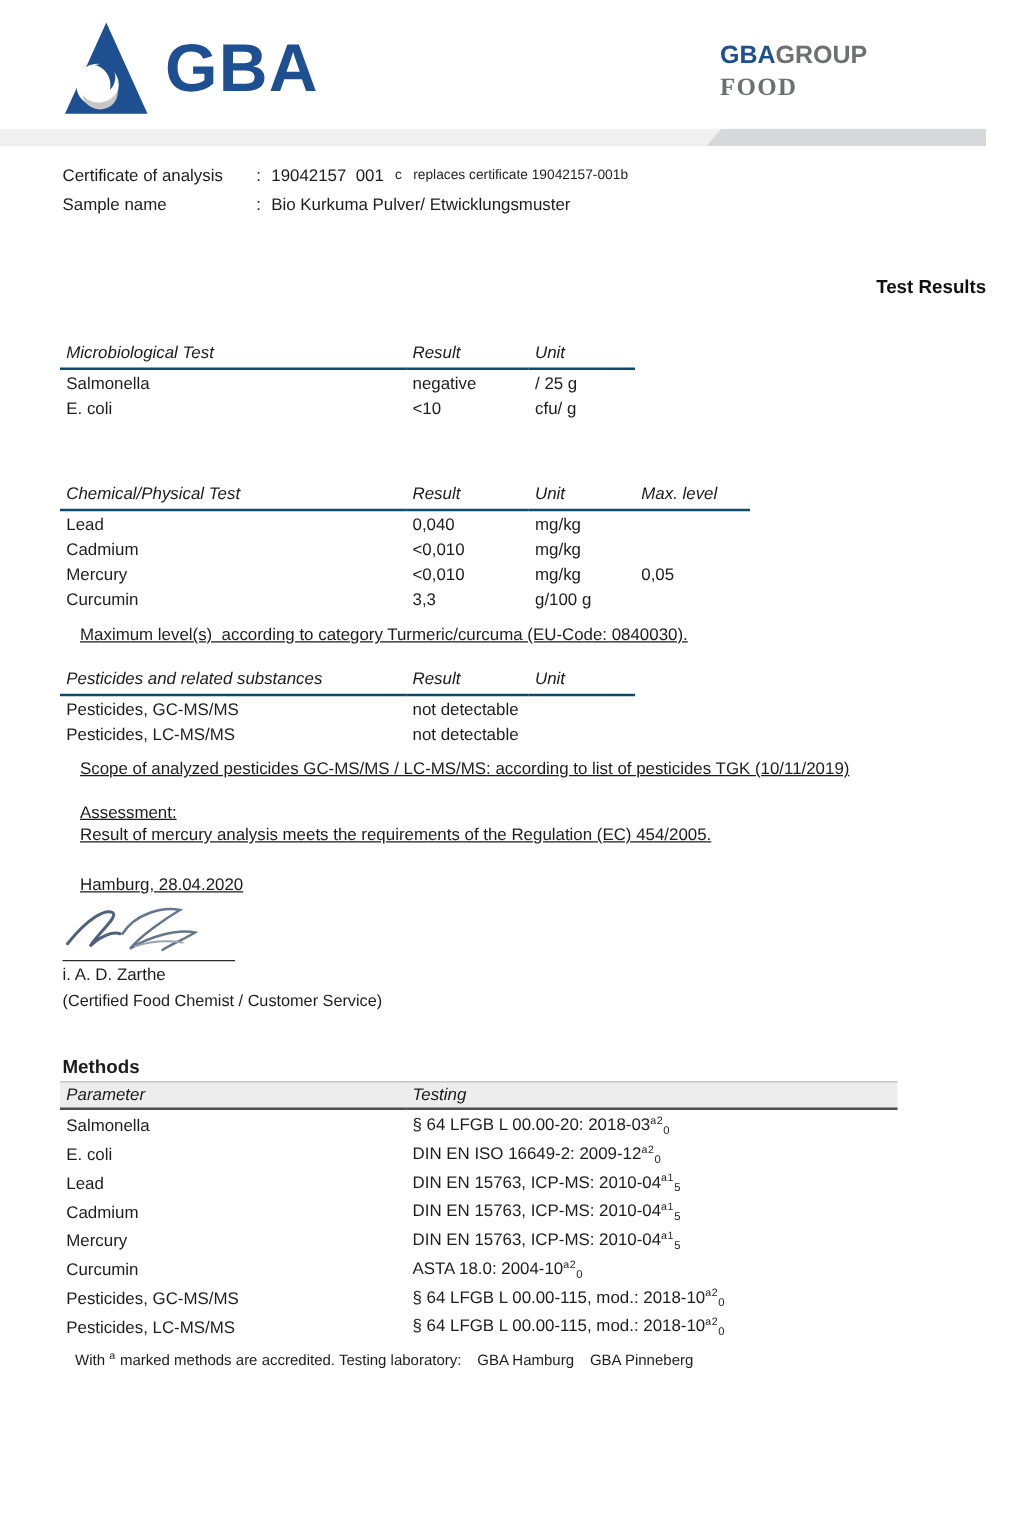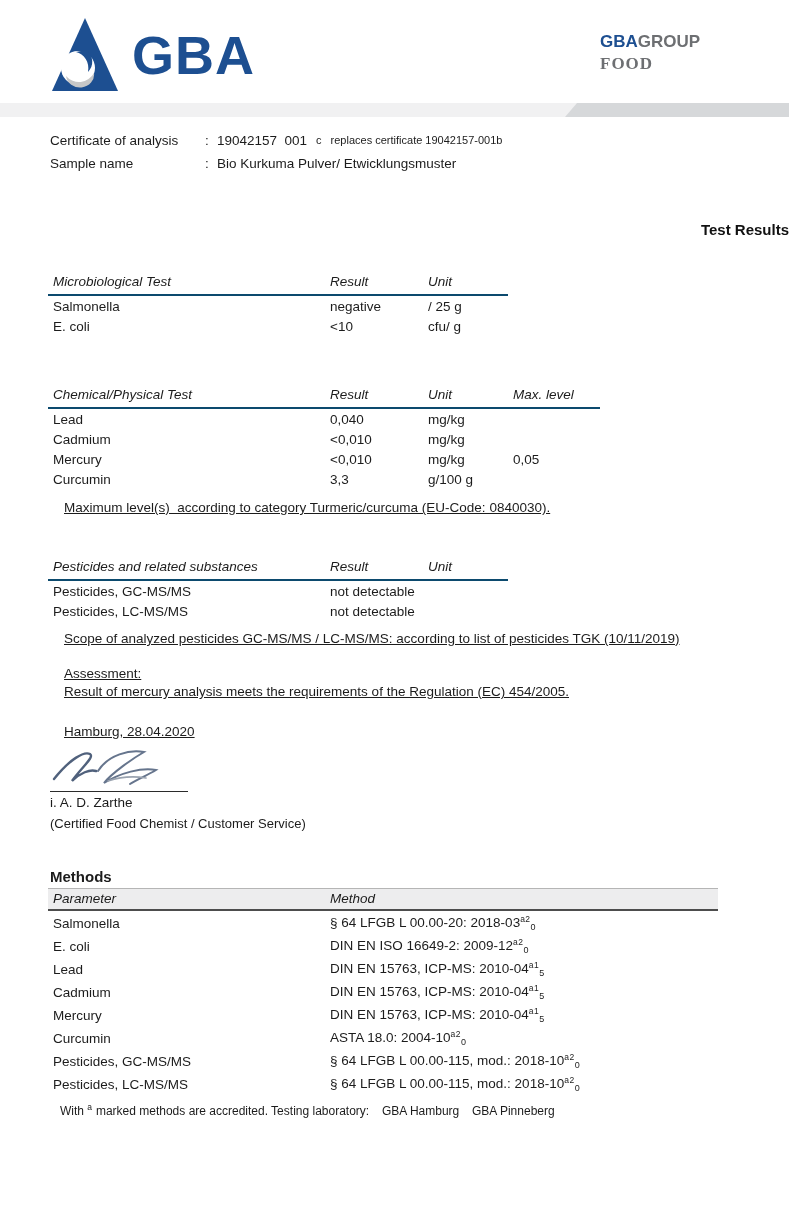--- a/index.html
+++ b/index.html
@@ -4,21 +4,21 @@
 <style>
   * { margin:0; padding:0; box-sizing:border-box; }
   html,body { background:#fff; }
   body { font-family:"Liberation Sans","DejaVu Sans",sans-serif; color:#1c1c1c; }
   .page { width:789px; height:1224px; background:#fff; overflow:hidden; position:relative; }
 
   
   .hdr { height:103px; position:relative; }
   .logo-wrap { position:absolute; left:50px; top:16px; display:flex; align-items:center; gap:12px; }
   .logo-gba-text { font-size:54px; font-weight:bold; color:#1d4f91; letter-spacing:1px; line-height:1; }
-  .brand { position:absolute; left:600px; top:31px; font-size:17px; font-weight:bold; line-height:1.3; }
+  .brand { position:absolute; left:576px; top:31px; font-size:20px; font-weight:bold; line-height:1.3; }
   .brand .blue { color:#1d4f91; }
   .brand .gray { color:#6d6f72; }
   .brand .food { color:#6d6f72; letter-spacing:1px;font-family:Liberation Serif, serif; }
 
   .band { height:14px; background:#f1f1f2; position:relative; }
   .band .dark { position:absolute; right:0; top:0; height:14px; width:224px; background:#d6d8da;
                 clip-path:polygon(12px 0, 100% 0, 100% 100%, 0 100%); }
 
   
   .meta { margin:12px 0 0 50px; }
@@ -33,21 +33,21 @@
   
   table.t { border-collapse:collapse; table-layout:fixed; margin-left:48px; font-size:13.5px; }
   table.t th { text-align:left; font-style:italic; font-weight:normal;
                border-bottom:2px solid #0c4a6e; padding:2px 0 5px 5px; }
   table.t td { padding:3px 0 2px 5px; height:17px; }
   .c1 { width:277px; } .c2 { width:98px; } .c3 { width:85px; } .c4 { width:92px; }
   td.max, th.max { padding-left:5px; }
   td.maxval { padding-left:32px; }
   .mt-micro { margin-top:34px; }
   .mt-chem  { margin-top:49px; }
-  .mt-pest  { margin-top:40px; }
+  .mt-pest  { margin-top:16px; }
 
   p.body-line { margin-left:64px; font-size:13.5px; line-height:18px; width:722px; white-space:pre-wrap;text-decoration:underline; }
   .maxnote { margin-top:10px; }
   .scope   { margin-top:9px; }
   .assess-title { margin-top:17px; }
   .para { margin-top:21px; }
   .date-line { margin-top:22px; }
 
   
   .sig-block { margin:2px 0 0 50px; width:138px; border-bottom:1.5px solid #2b2b2b; }
@@ -222,21 +222,21 @@
 
   <h2 class="methods-title">Methods</h2>
   <table class="m">
     <colgroup>
         <col class="mc1">
         <col class="mc2">
       </colgroup>
     <tbody>
         <tr>
       <th>Parameter</th>
-      <th>Method</th>
+      <th>Testing</th>
     </tr>
     <tr>
       <td>Salmonella</td>
       <td><span>§ 64 LFGB L 00.00-20: 2018-03</span><sup class="mk">a2</sup><sub class="mk">0</sub></td>
     </tr>
     <tr>
       <td>E. coli</td>
       <td><span>DIN EN ISO 16649-2: 2009-12</span><sup class="mk">a2</sup><sub class="mk">0</sub></td>
     </tr>
     <tr>

